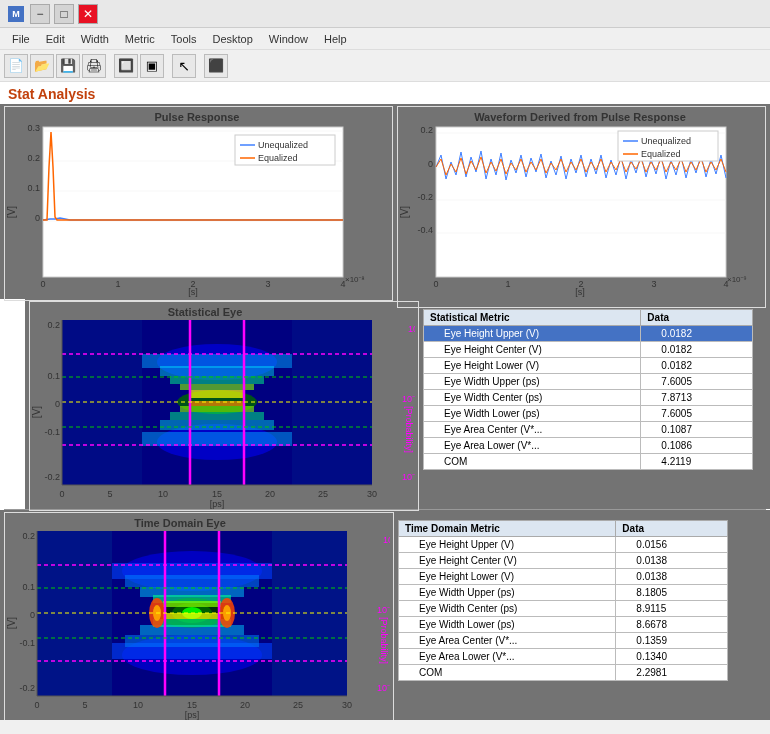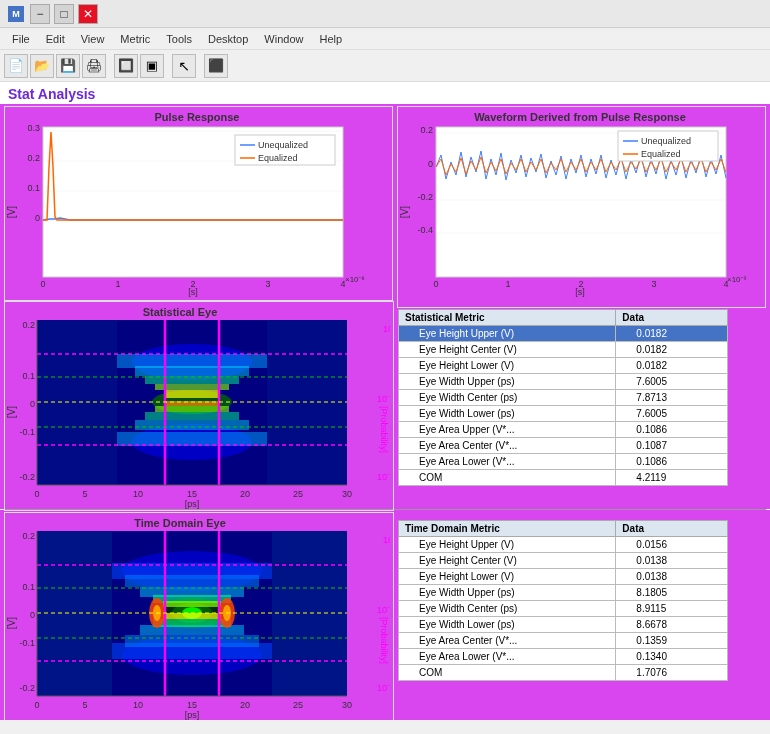--- a/index.html
+++ b/index.html
@@ -76,27 +76,27 @@
     .tb-separator {
       width: 4px; height: 24px;
     }
     .main-content {
       background: white;
       overflow: hidden;
     }
     .section-header {
       font-size: 14px;
       font-weight: bold;
-      color: #6d28d9;
+      color: #c2410c;
       padding: 4px 8px 2px 8px;
       background: white;
     }
     .section-row {
       display: flex;
-      background: #d946ef;
+      background: #737373;
     }
     
     .data-table {
       border-collapse: collapse;
       font-size: 10px;
       width: 100%;
     }
     .data-table th {
       background: #dce6f1;
       border: 1px solid #aaa;
@@ -134,21 +134,21 @@
   <div class="title-bar-controls">
     <div class="title-btn">−</div>
     <div class="title-btn">□</div>
     <div class="title-btn close">✕</div>
   </div>
 </div>
 
 <div class="menu-bar">
   <span class="menu-item">File</span>
   <span class="menu-item">Edit</span>
-  <span class="menu-item">View</span>
+  <span class="menu-item">Width</span>
   <span class="menu-item">Metric</span>
   <span class="menu-item">Tools</span>
   <span class="menu-item">Desktop</span>
   <span class="menu-item">Window</span>
   <span class="menu-item">Help</span>
 </div>
 
 <div class="toolbar">
   <div class="tb-btn">📄</div>
   <div class="tb-btn">📂</div>
@@ -239,21 +239,21 @@
 
         <rect x="220" y="24" width="100" height="30" fill="white" stroke="#ccc"></rect>
         <line x1="225" y1="34" x2="240" y2="34" stroke="#4080ff" stroke-width="1.5"></line>
         <text x="243" y="37" font-size="9" fill="#333">Unequalized</text>
         <line x1="225" y1="47" x2="240" y2="47" stroke="#ff6600" stroke-width="1.5"></line>
         <text x="243" y="50" font-size="9" fill="#333">Equalized</text>
       </svg>
     </div>
   </div>
 
-  <div class="section-row" style="height:210px;">
+  <div class="section-row" style="height:210px;margin-left:25px;">
 
     <div class="chart-container" style="width:390px; height:210px; position:relative; border:1px solid #ddd; margin:2px 2px 2px 4px;">
       <svg width="385" height="208" style="position:absolute;top:0;left:0;">
         <text x="175" y="14" text-anchor="middle" font-size="11" font-weight="bold" fill="#333">Statistical Eye</text>
         <text x="10" y="110" text-anchor="middle" font-size="10" fill="#333" transform="rotate(-90,10,110)">[V]</text>
 
         <rect x="32" y="18" width="310" height="165" fill="#000080"></rect>
 
         <defs>
           <radialGradient id="eyeGrad1" cx="50%" cy="50%" r="50%">
@@ -348,24 +348,20 @@
             </tr>
             <tr>
               <td>Eye Width Center (ps)</td>
               <td>7.8713</td>
             </tr>
             <tr>
               <td>Eye Width Lower (ps)</td>
               <td>7.6005</td>
             </tr>
             <tr>
-              <td>Eye Area Upper (V*...</td>
-              <td>0.1086</td>
-            </tr>
-            <tr>
               <td>Eye Area Center (V*...</td>
               <td>0.1087</td>
             </tr>
             <tr>
               <td>Eye Area Lower (V*...</td>
               <td>0.1086</td>
             </tr>
             <tr>
               <td>COM</td>
               <td>4.2119</td>
@@ -483,20 +479,20 @@
             <tr>
               <td>Eye Area Center (V*...</td>
               <td>0.1359</td>
             </tr>
             <tr>
               <td>Eye Area Lower (V*...</td>
               <td>0.1340</td>
             </tr>
             <tr>
               <td>COM</td>
-              <td>1.7076</td>
+              <td>2.2981</td>
             </tr>
           </tbody>
       </table>
     </div>
   </div>
 
 </div>
 
 </body></html>

